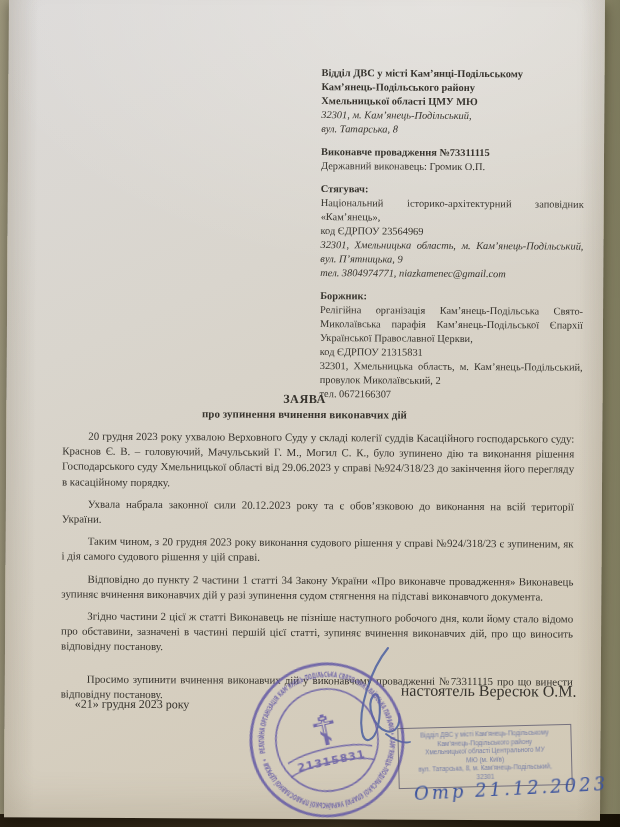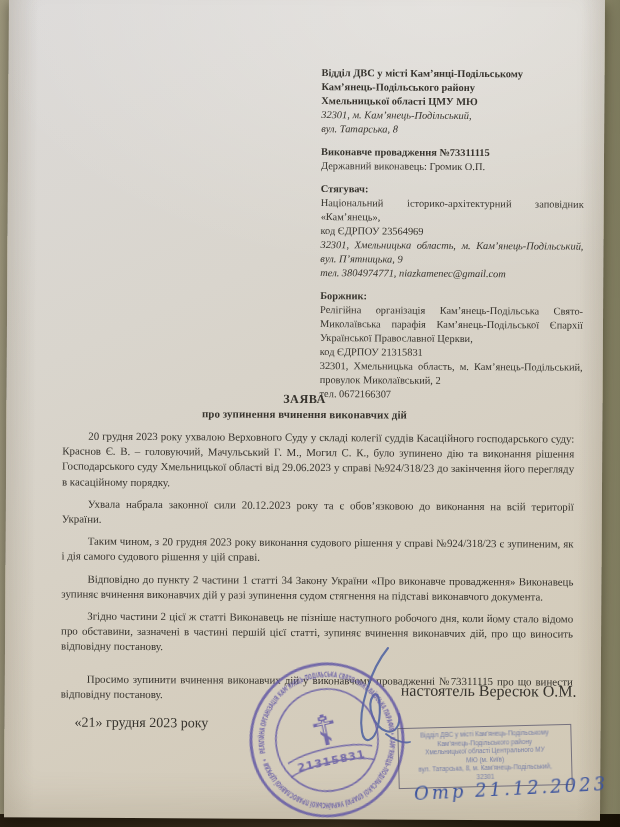--- a/index.html
+++ b/index.html
@@ -35,21 +35,21 @@
   
   .doc-title{position:absolute;top:396px;left:0;right:0;text-align:center;font-weight:bold;font-size:12.2px;line-height:15px;letter-spacing:.5px;}
   .doc-subtitle{font-size:10.9px;letter-spacing:.1px;}
 
   
   .body{position:absolute;top:434px;left:56px;right:28px;font-size:10.9px;line-height:15.2px;text-align:justify;}
   .body p{margin:0 0 7px;text-indent:26px;}
   .body p.request{margin-top:17px;}
 
   
-  .footer-date{position:absolute;left:70px;top:720px;font-size:14px;}
+  .footer-date{position:absolute;left:70px;top:702px;font-size:12px;}
   .footer-signer{position:absolute;left:396px;top:685px;font-size:16px;text-align:right;}
 
   
   .signature{position:absolute;left:328px;top:642px;z-index:2;opacity:.9;}
   .round-stamp{position:absolute;left:246px;top:659px;width:162px;height:162px;z-index:2;opacity:.88;transform:rotate(-12deg);filter:blur(.3px);}
   .rect-stamp{
     position:absolute;left:398px;top:726px;width:164px;z-index:2;
     transform:rotate(-1.4deg);border:1.5px solid rgba(80,78,102,.72);
     padding:3px 4px 4px;text-align:center;
     font-family:"Liberation Sans",sans-serif;font-size:6.4px;line-height:8.6px;

